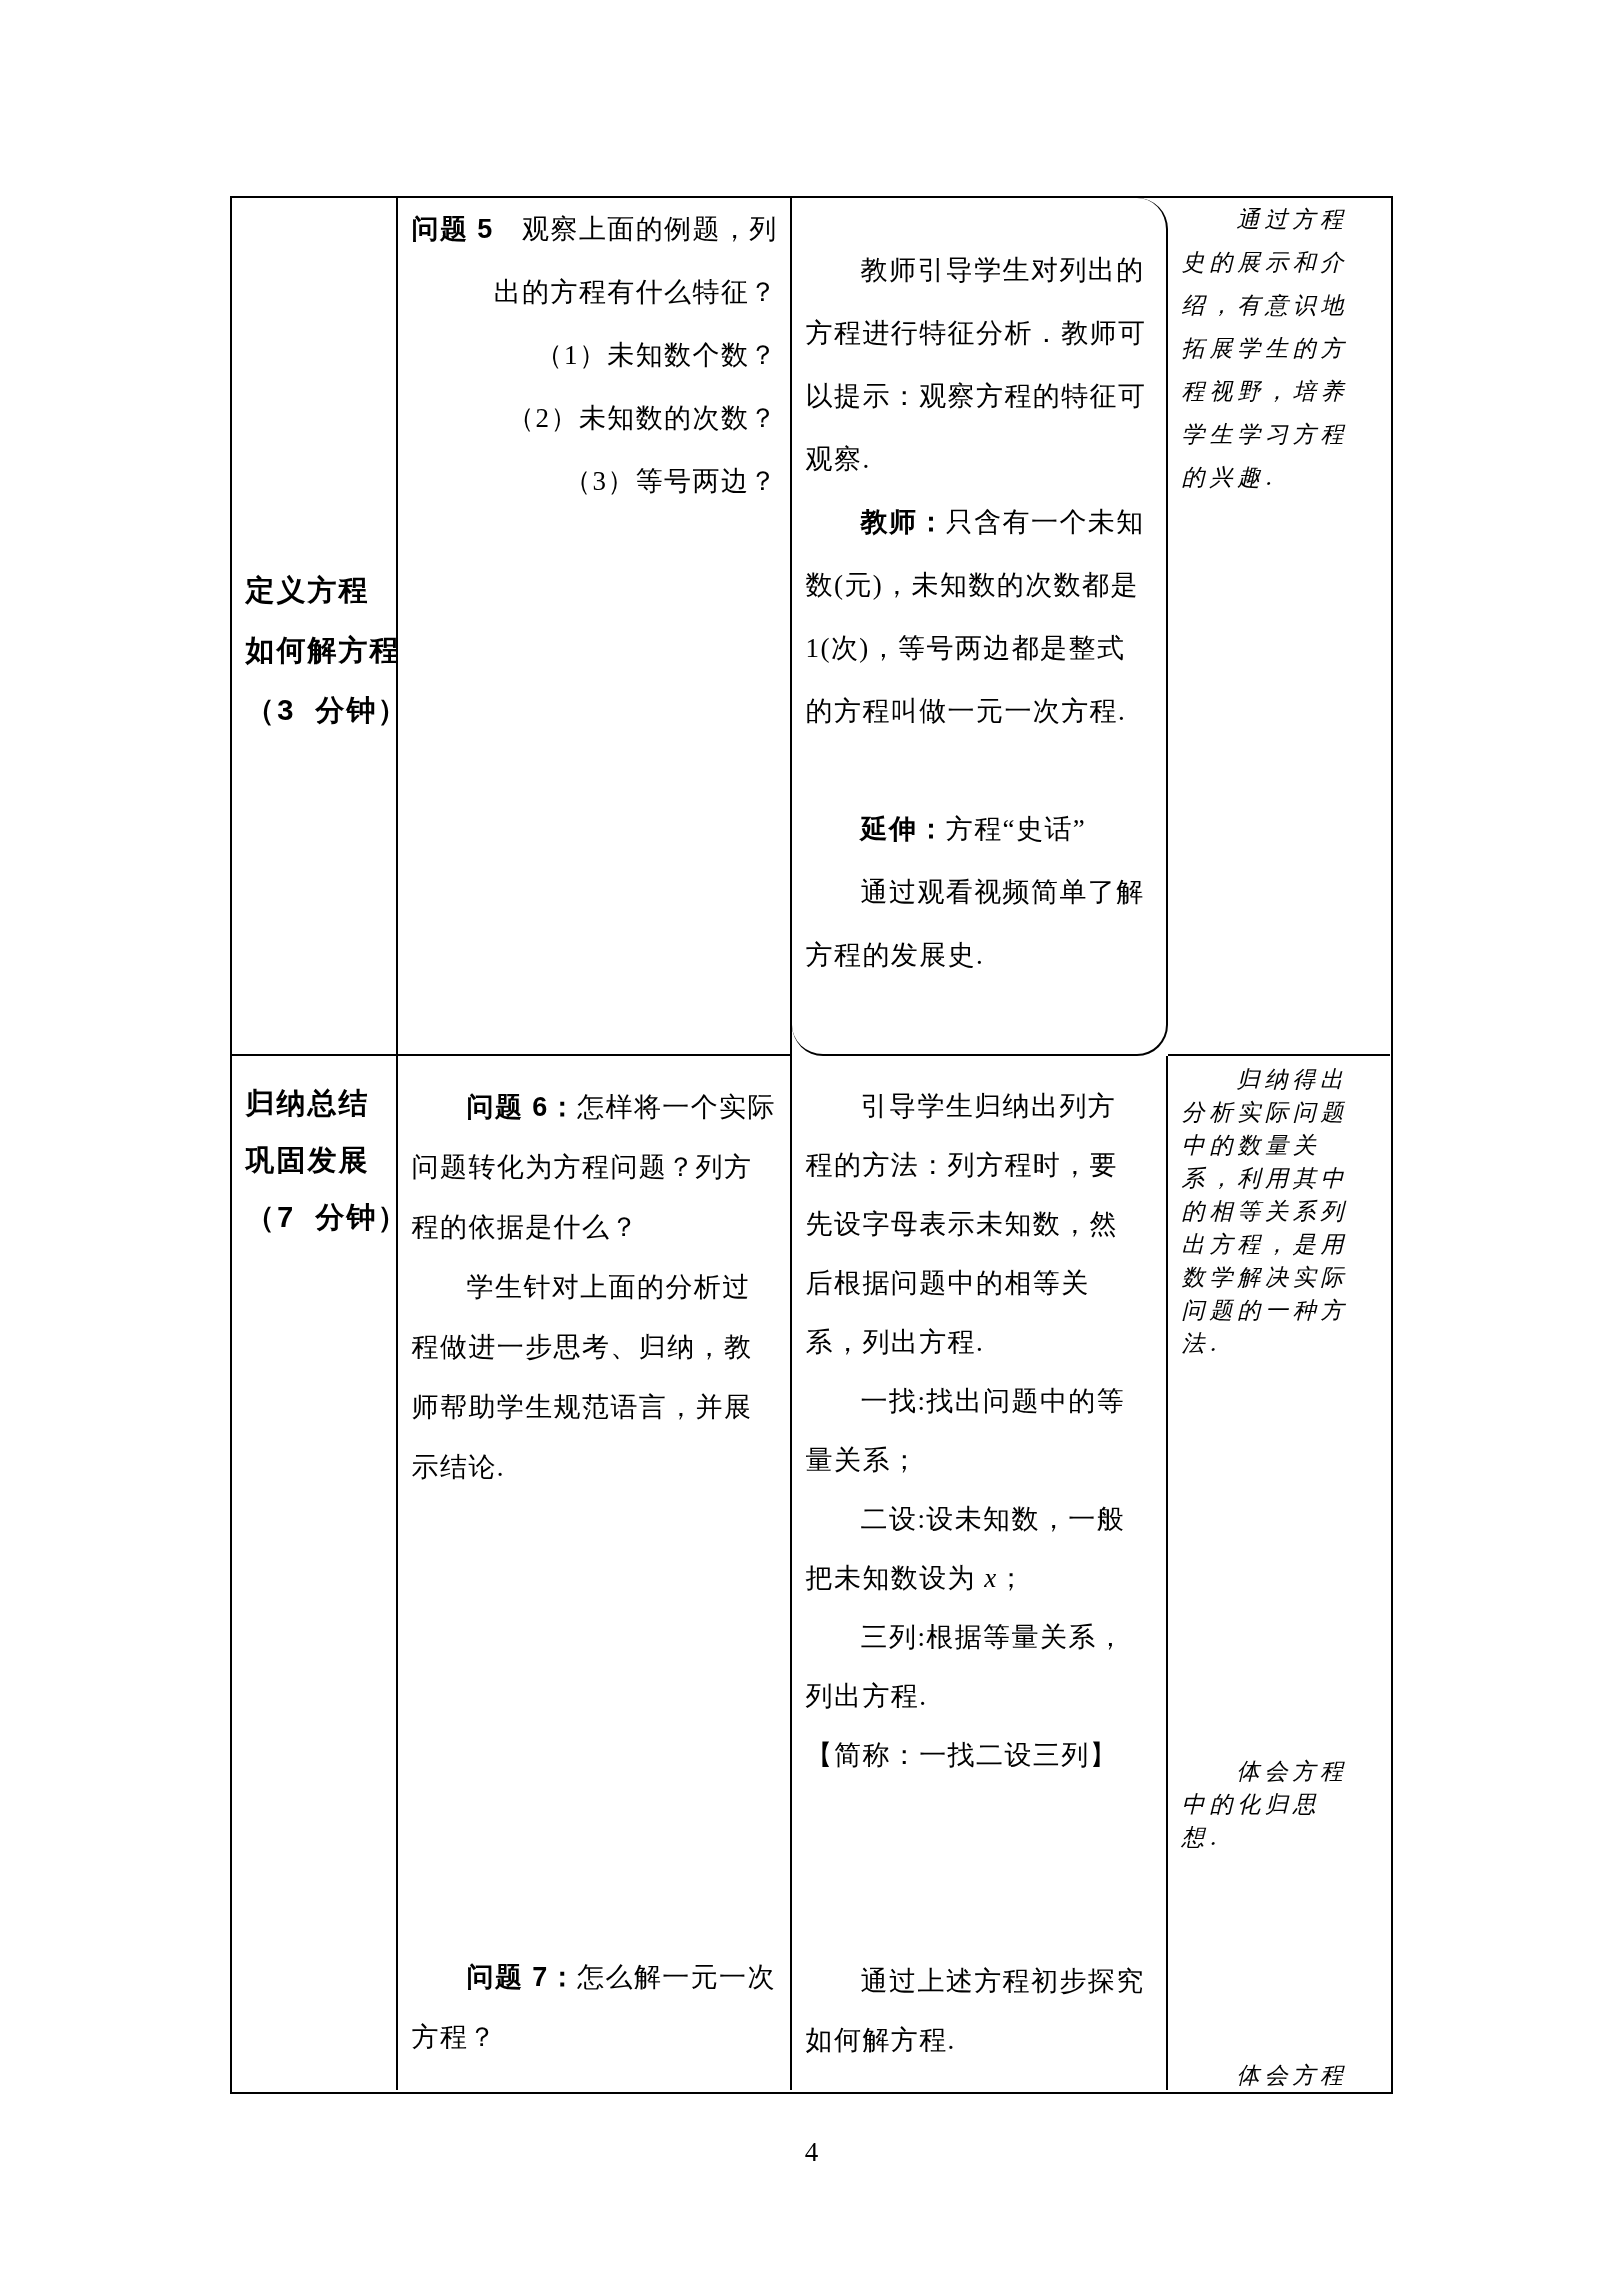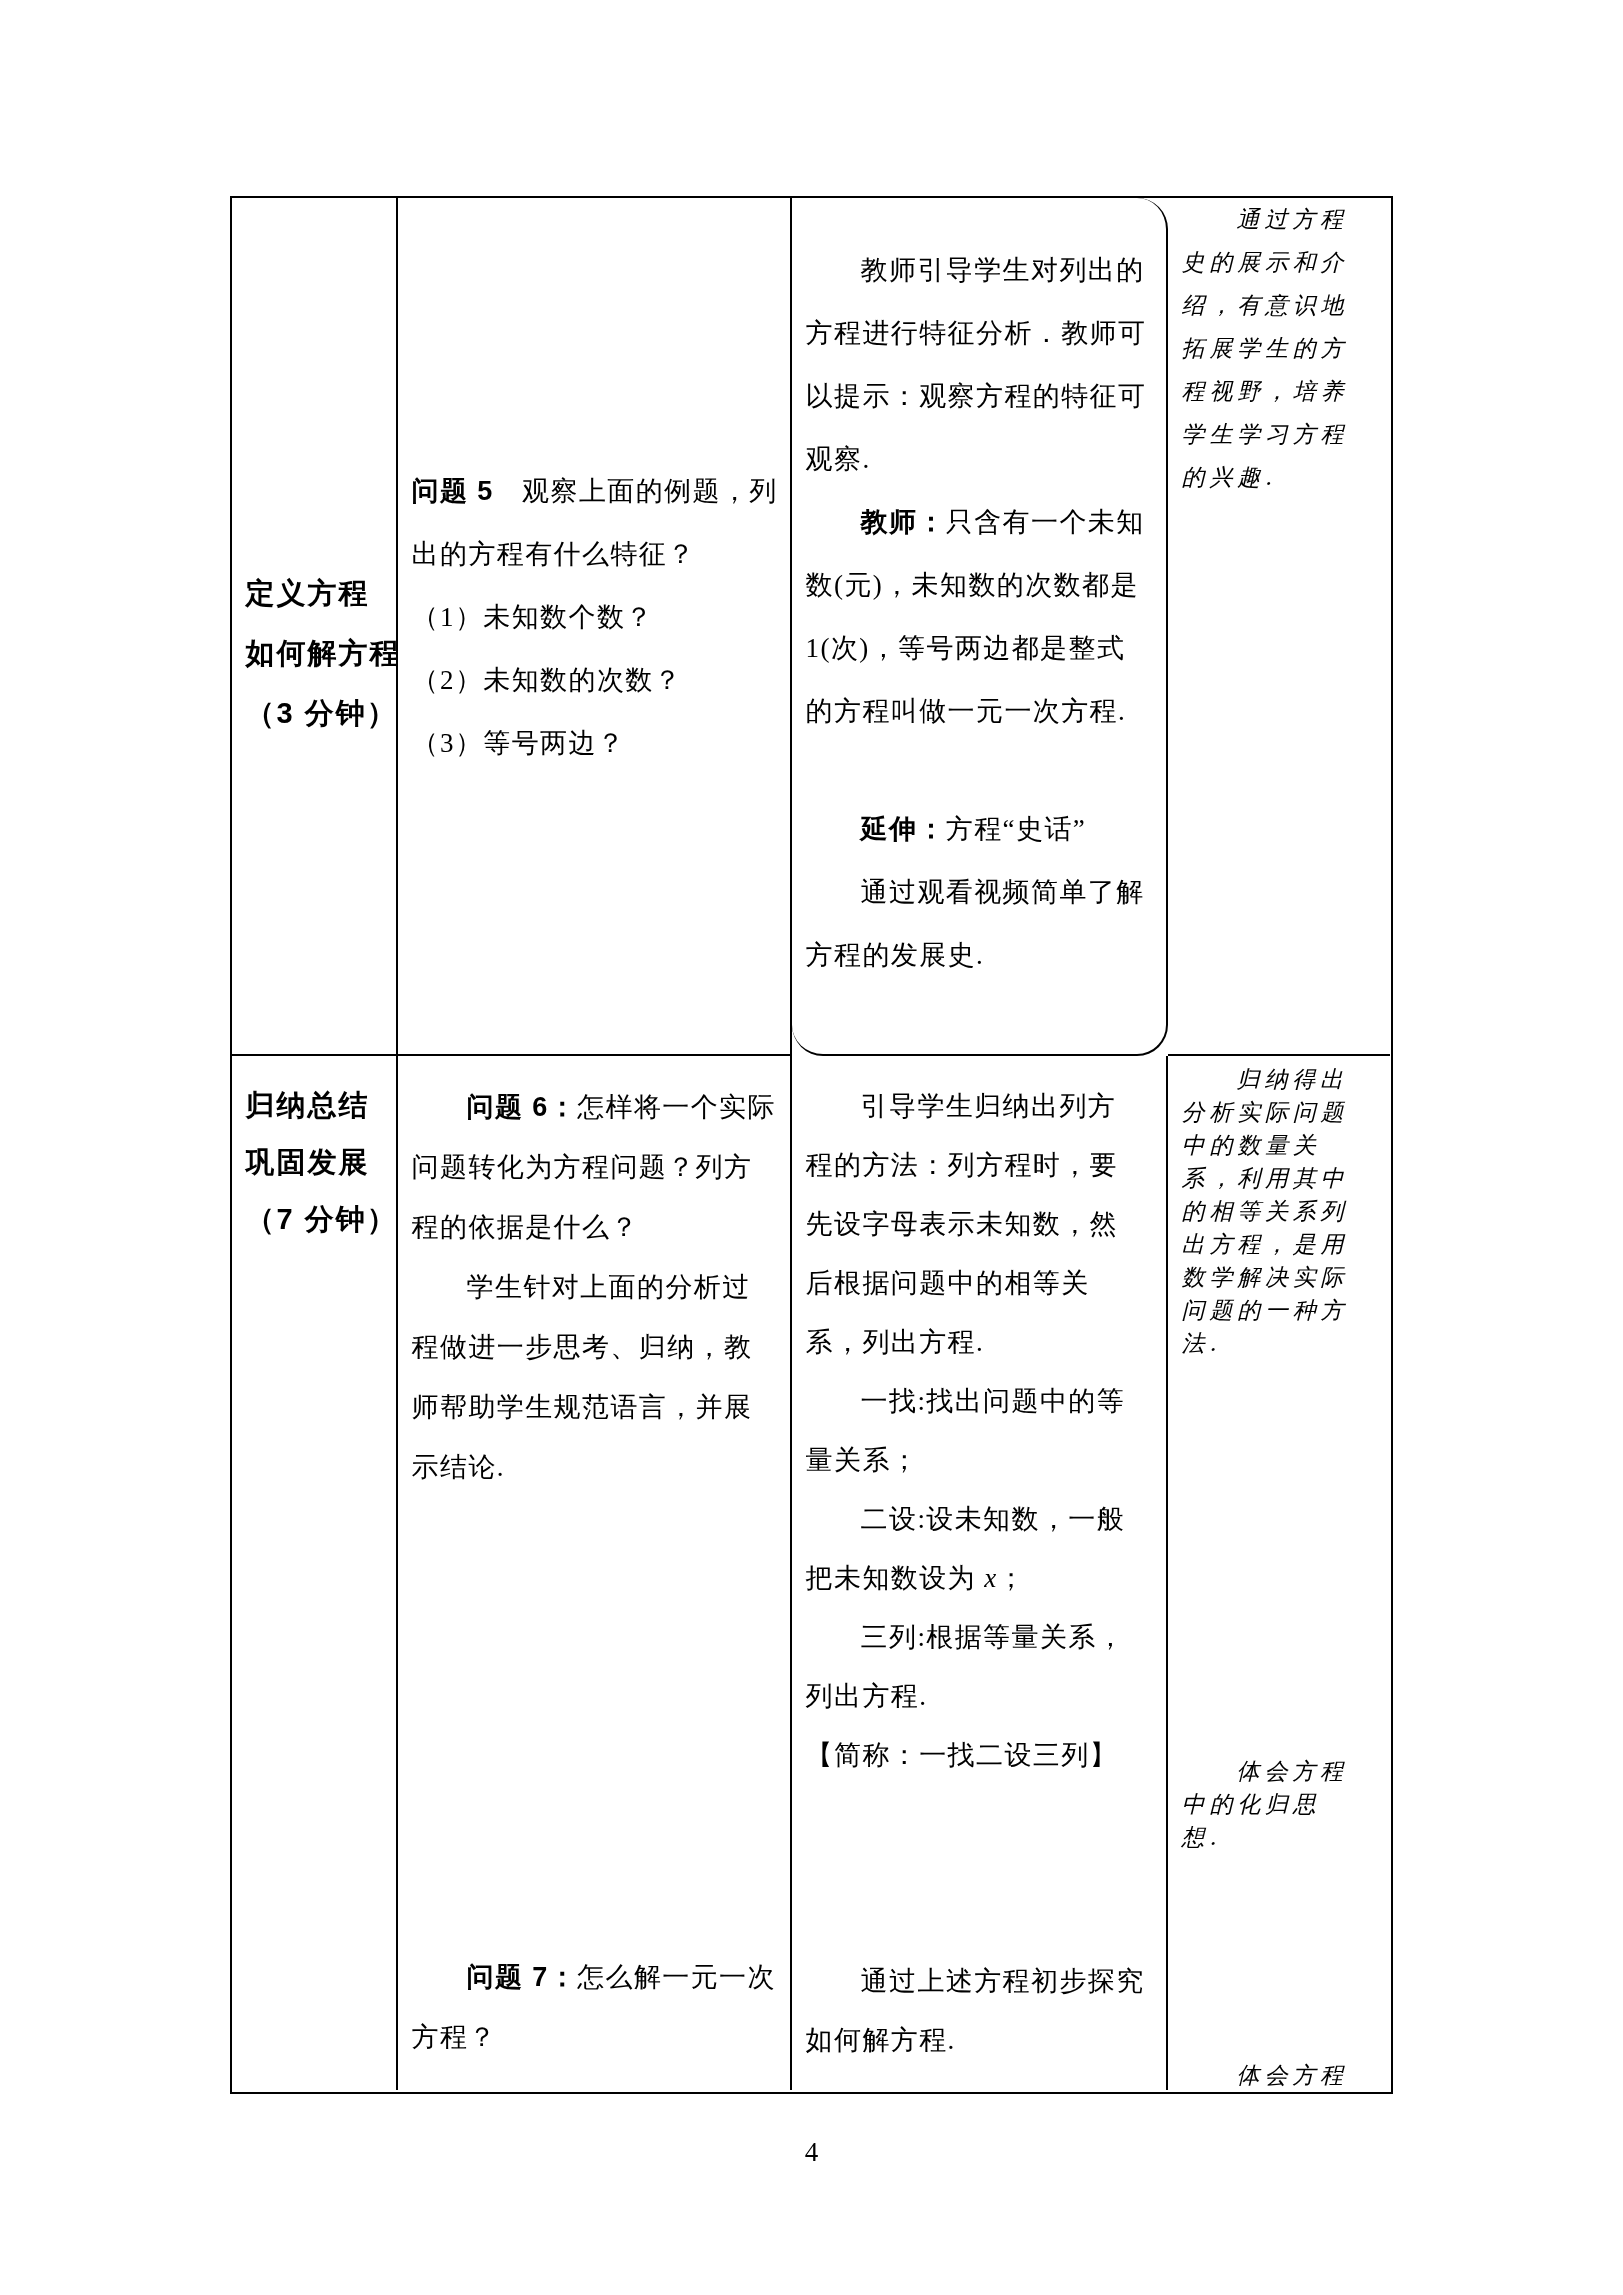--- a/index.html
+++ b/index.html
@@ -32,30 +32,30 @@
   .cell.lastcol{border-right:none;}
   .cell.lastrow{border-bottom:none;}
   .tline{white-space:nowrap;}
   .tline.ind{padding-left:55px;}
   .tline b{
     font-family:"Liberation Sans","DejaVu Sans",sans-serif;
     font-weight:700;
   }
   
   .c-stage{
-    font-family:Liberation Sans, sans-serif;
+    font-family:Liberation Mono, monospace;
     font-weight:700;
     font-size:29px;
     letter-spacing:2px;
   }
   .r1.c-stage{padding-top:365px;line-height:60px;}
   .r2.c-stage{padding-top:20.5px;line-height:57px;}
   
   .c-activity{font-size:27px;letter-spacing:1.4px;}
-  .r1.c-activity{padding-top:262px;line-height:63px;}
+  .r1.c-activity{line-height:63px;text-align:right;}
   .r2.c-activity{padding-top:20.5px;line-height:60px;}
   
   .c-guidance{font-size:27px;letter-spacing:1.4px;}
   .r1.c-guidance{padding-top:41px;line-height:63px;border-radius:31px;}
   .r2.c-guidance{padding-top:20.5px;line-height:59px;}
   
   .c-intent{
     font-size:23px;
     letter-spacing:4.8px;
     font-style:italic;

